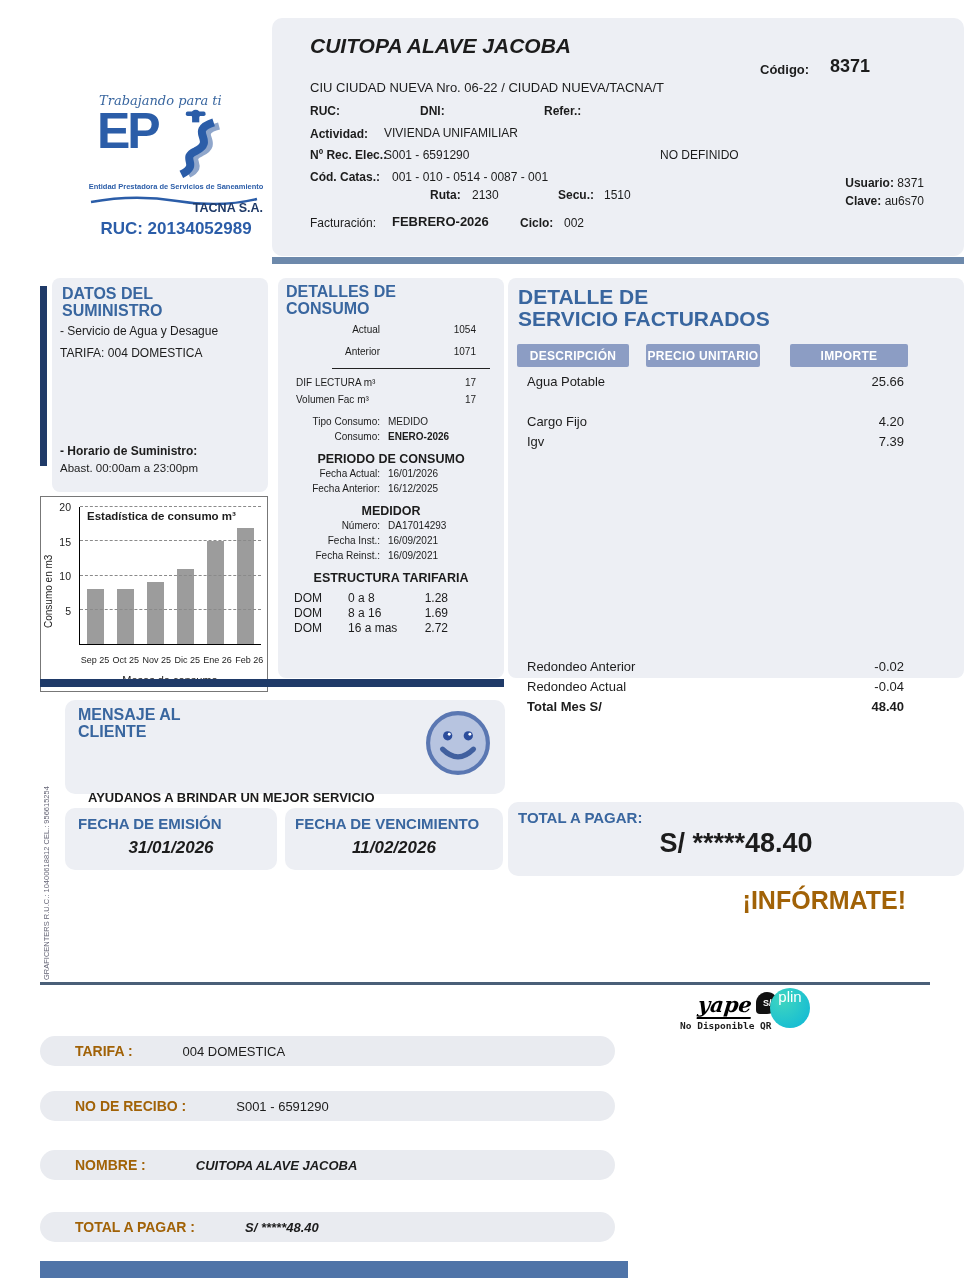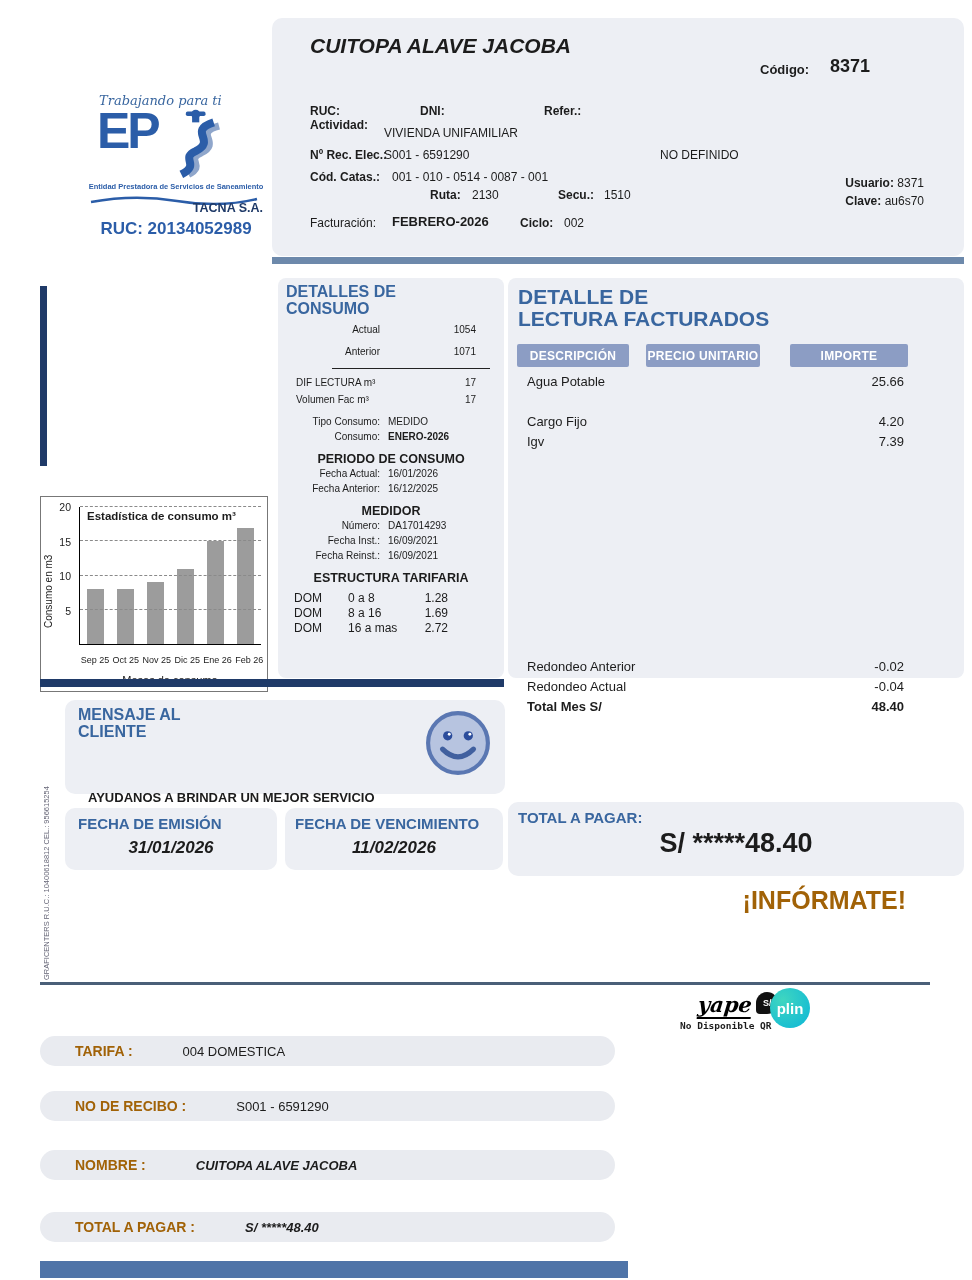--- a/index.html
+++ b/index.html
@@ -28,26 +28,27 @@
 </style>
 </head>
 <body>
 
 <div class="page">
 
   <div class="panel" style="left:272px; top:18px; width:692px; height:238px;">
     <div class="abs b i" style="left:38px; top:16px; font-size:21px;">CUITOPA ALAVE JACOBA</div>
     <div class="abs b" style="left:488px; top:44px; font-size:13px;">Código:</div>
     <div class="abs b" style="left:558px; top:38px; font-size:18px;">8371</div>
+    <div class="abs" style="left:38px; top:62px; font-size:13px;">CIU CIUDAD NUEVA Nro. 06-22 / CIUDAD NUEVA/TACNA/T</div>
 
     <div class="abs b small" style="left:38px; top:86px;">RUC:</div>
     <div class="abs b small" style="left:148px; top:86px;">DNI:</div>
     <div class="abs b small" style="left:272px; top:86px;">Refer.:</div>
 
-    <div class="abs b small" style="left:38px; top:100px;">Actividad:</div>
+    <div class="abs b small" style="left:38px; top:109px;">Actividad:</div>
     <div class="abs small" style="left:112px; top:108px;">VIVIENDA UNIFAMILIAR</div>
 
     <div class="abs b small" style="left:38px; top:130px;">Nº Rec. Elec.:</div>
     <div class="abs small" style="left:112px; top:130px;">S001 - 6591290</div>
     <div class="abs small" style="left:388px; top:130px;">NO DEFINIDO</div>
 
     <div class="abs b small" style="left:38px; top:152px;">Cód. Catas.:</div>
     <div class="abs small" style="left:120px; top:152px;">001 - 010 - 0514 - 0087 - 001</div>
 
     <div class="abs b small" style="left:158px; top:170px;">Ruta:</div>
@@ -88,20 +89,30 @@
     </div>
     <div class="b" style="font-size:7.5px; color:#2b5da8; text-align:center; width:182px;">Entidad Prestadora de Servicios de Saneamiento</div>
     <svg width="170" height="9" viewBox="0 0 170 9" style="margin-left:4px;">
       <path d="M2 6 Q 45 -2 88 5 T 168 3" stroke="#2b5da8" stroke-width="2.5" fill="none"></path>
     </svg>
     <div class="b" style="font-size:12.5px; color:#1f3a68; text-align:right; width:178px; margin-top:-8px;">TACNA S.A.</div>
     <div class="b" style="font-size:17px; color:#2b5da8; text-align:center; width:182px; margin-top:4px;">RUC: 20134052989</div>
   </div>
 
   <div class="abs" style="left:40px; top:286px; width:7px; height:180px; background:#1f3a68;"></div>
+  <div class="panel" style="left:52px; top:278px; width:216px; height:214px; border-radius:8px;">
+    <div class="abs sec-title" style="left:10px; top:8px; font-size:16px;">
+      <div>DATOS DEL</div>
+      <div>SUMINISTRO</div>
+    </div>
+    <div class="abs small" style="left:8px; top:46px;">- Servicio de Agua y Desague</div>
+    <div class="abs small" style="left:8px; top:68px;">TARIFA: 004 DOMESTICA</div>
+    <div class="abs b small" style="left:8px; top:166px;">- Horario de Suministro:</div>
+    <div class="abs" style="left:8px; top:184px; font-size:11.5px;">Abast. 00:00am a 23:00pm</div>
+  </div>
 
   <div class="abs" style="left:40px; top:496px; width:228px; height:196px; background:#fff; border:1px solid #777;">
     <div class="abs" style="left:2px; top:34px; height:120px; writing-mode:vertical-rl; transform:rotate(180deg); font-size:10px; text-align:center;">Consumo en m3</div>
     <div class="abs" id="chart-yticks" style="left:8px; top:10px; bottom:46px; width:24px;">
         <span style="position: absolute; right: 2px; bottom: calc(25% - 6px); font-size: 10.5px;">5</span>
         <span style="position: absolute; right: 2px; bottom: calc(50% - 6px); font-size: 10.5px;">10</span>
         <span style="position: absolute; right: 2px; bottom: calc(75% - 6px); font-size: 10.5px;">15</span>
         <span style="position: absolute; right: 2px; bottom: calc(100% - 6px); font-size: 10.5px;">20</span>
       </div>
     <div class="abs" id="chart-plot" style="left:38px; top:10px; right:6px; bottom:46px; border-left:1.5px solid #000; border-bottom:1.5px solid #000; display:flex; align-items:flex-end; justify-content:space-around;">
@@ -196,21 +207,21 @@
     <div class="dom-row" style="top:343px;">
       <span class="t">DOM</span>
       <span class="r">16 a mas</span>
       <span class="p">2.72</span>
     </div>
   </div>
 
   <div class="panel" style="left:508px; top:278px; width:456px; height:400px; border-radius:8px;">
     <div class="abs sec-title" style="left:10px; top:8px; font-size:21px;">
       <div>DETALLE DE</div>
-      <div>LECTURA FACTURADOS</div>
+      <div>SERVICIO FACTURADOS</div>
     </div>
     <div class="chip" style="left:9px; top:66px; width:112px;">DESCRIPCIÓN</div>
     <div class="chip" style="left:138px; top:66px; width:114px;">PRECIO UNITARIO</div>
     <div class="chip" style="left:282px; top:66px; width:118px;">IMPORTE</div>
 
     <div class="imp-row" style="top:96px;">
       <span>Agua Potable</span>
         <span>25.66</span>
     </div>
     <div class="imp-row" style="top:136px;">
@@ -271,21 +282,21 @@
   <div class="abs b" style="right:66px; top:886px; font-size:25px; color:#a16207;">¡INFÓRMATE!</div>
 
   <div class="abs" style="left:42px; top:732px; height:248px; writing-mode:vertical-rl; transform:rotate(180deg); font-size:7.5px; color:#667;">GRAFICENTERS   R.U.C.: 10400618812 CEL.: 956615254</div>
 
   <div class="abs" style="left:40px; top:982px; width:890px; height:3px; background:#4a5f78;"></div>
 
   <div class="abs" style="left:698px; top:992px;">
     <span class="b i" style="font-family:'DejaVu Serif', serif; font-size:21px; color:#000; border-bottom:2px solid #000; transform:skewX(-6deg); display:inline-block;">yape</span>
     <span style="display:inline-block; width:22px; height:22px; background:#111; border-radius:50% 50% 50% 4px; color:#fff; font-size:9px; font-weight:bold; text-align:center; line-height:22px; vertical-align:top;">S/</span>
   </div>
-  <div class="abs" style="left:770px; top:988px; width:40px; height:40px; border-radius:50%; background:radial-gradient(circle at 32% 30%, #3fd6c0, #0cb6d8); color:#fff; font-weight:bold; font-size:15px; display:flex; align-items:center; justify-content:center;">
+  <div class="abs" style="left:770px; top:988px; width:40px; height:40px; border-radius:50%; background:radial-gradient(circle at 32% 30%, #3fd6c0, #0cb6d8); color:#fff; font-weight:normal; font-size:15px; display:flex; justify-content:center;">
     <span>plin</span>
   </div>
   <div class="abs b" style="left:680px; top:1020px; font-family:'DejaVu Sans Mono', monospace; font-size:9.5px;">No Disponible QR</div>
 
   <div class="foot-row" style="top:1036px;">
     <span class="fl">TARIFA :</span>
     <span class="fv">004 DOMESTICA</span>
   </div>
   <div class="foot-row" style="top:1091px;">
     <span class="fl">NO DE RECIBO :</span>

